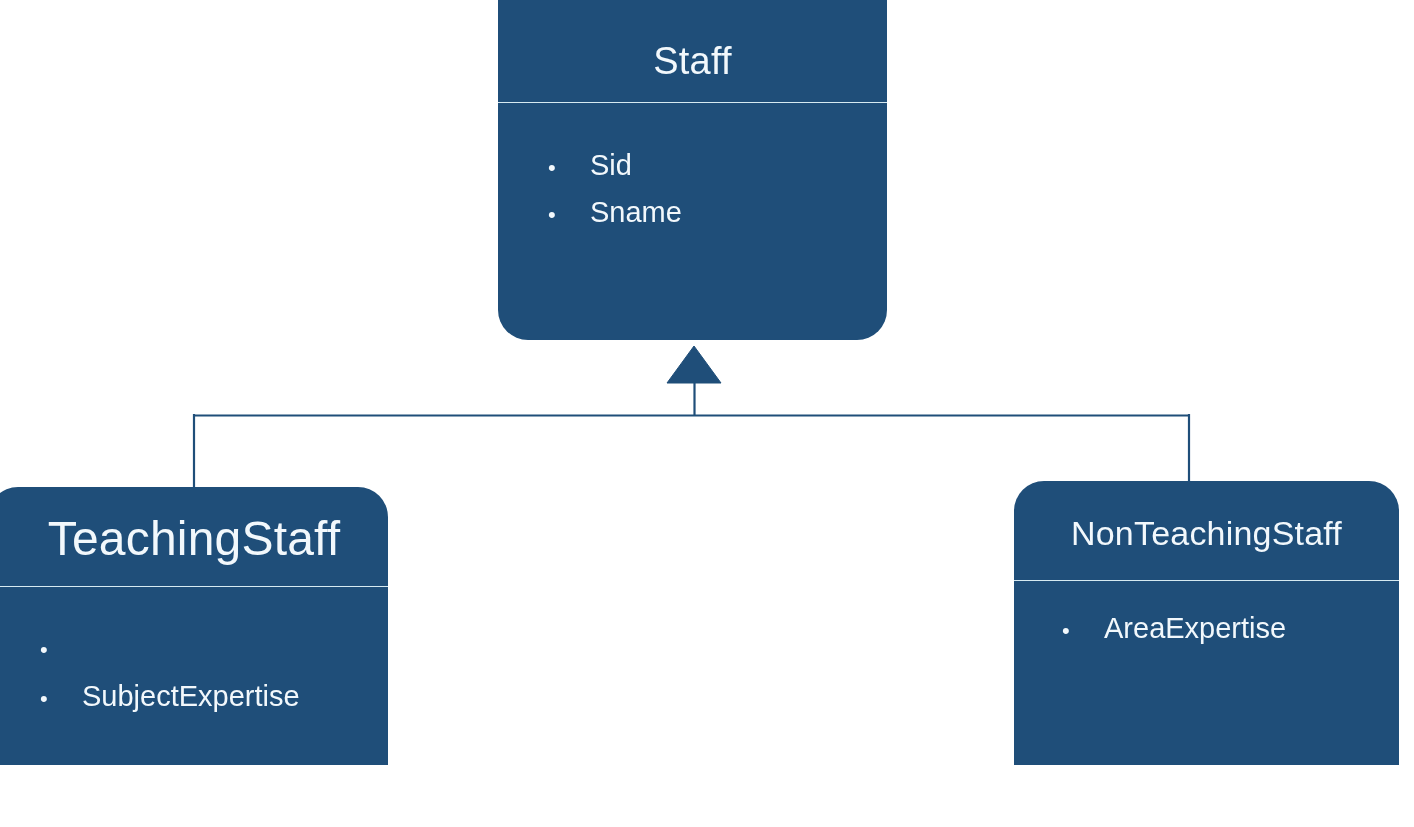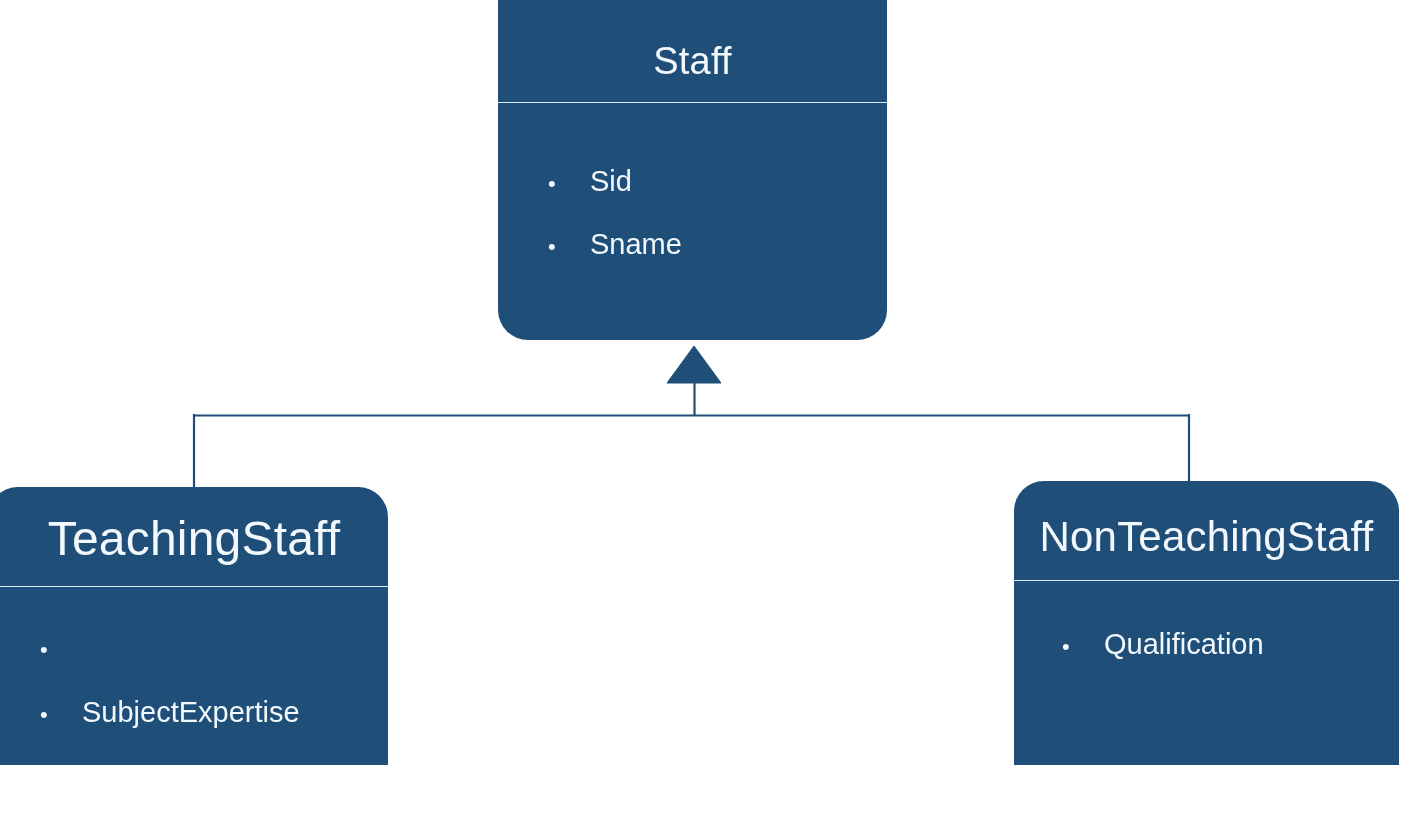--- a/index.html
+++ b/index.html
@@ -68,21 +68,20 @@
     white-space: nowrap;
   }
   .attr-bullet {
     display: inline-block;
     flex: 0 0 auto;
     color: #F2F8FC;
     text-align: left;
   }
   .attr-text {
     display: inline-block;
-    margin-top: 16px;
   }
 
   
   #box-staff {
     left: 498px;
     top: -30px;
     width: 389px;
     height: 370px;
   }
   #box-staff .class-title {
@@ -126,21 +125,21 @@
   #box-nonteaching {
     left: 1014px;
     top: 481px;
     width: 385px;
     height: 328px;
   }
   #box-nonteaching .class-title {
     position: absolute;
     left: 0; right: 0;
     top: 35px;
-    font-size: 42px;
+    font-size: 34px;
   }
   #box-nonteaching .divider { top: 99px; }
   #box-nonteaching .attr-list {
     left: 48px;
     top: 124px;
     width: 330px;
   }
   #box-nonteaching .attr-item { font-size: 29px; line-height: 46px; }
   #box-nonteaching .attr-bullet { width: 42px; font-size: 22px; }
 </style>
@@ -190,18 +189,18 @@
       </li>
     </ul>
   </div>
 
   <div class="class-box" id="box-nonteaching">
     <div class="class-title">NonTeachingStaff</div>
     <div class="divider"></div>
     <ul class="attr-list">
       <li class="attr-item">
         <span class="attr-bullet">•</span>
-        <span class="attr-text">Qualification</span>
+        <span class="attr-text">AreaExpertise</span>
       </li>
     </ul>
   </div>
 
 </div>
 
 </body></html>

